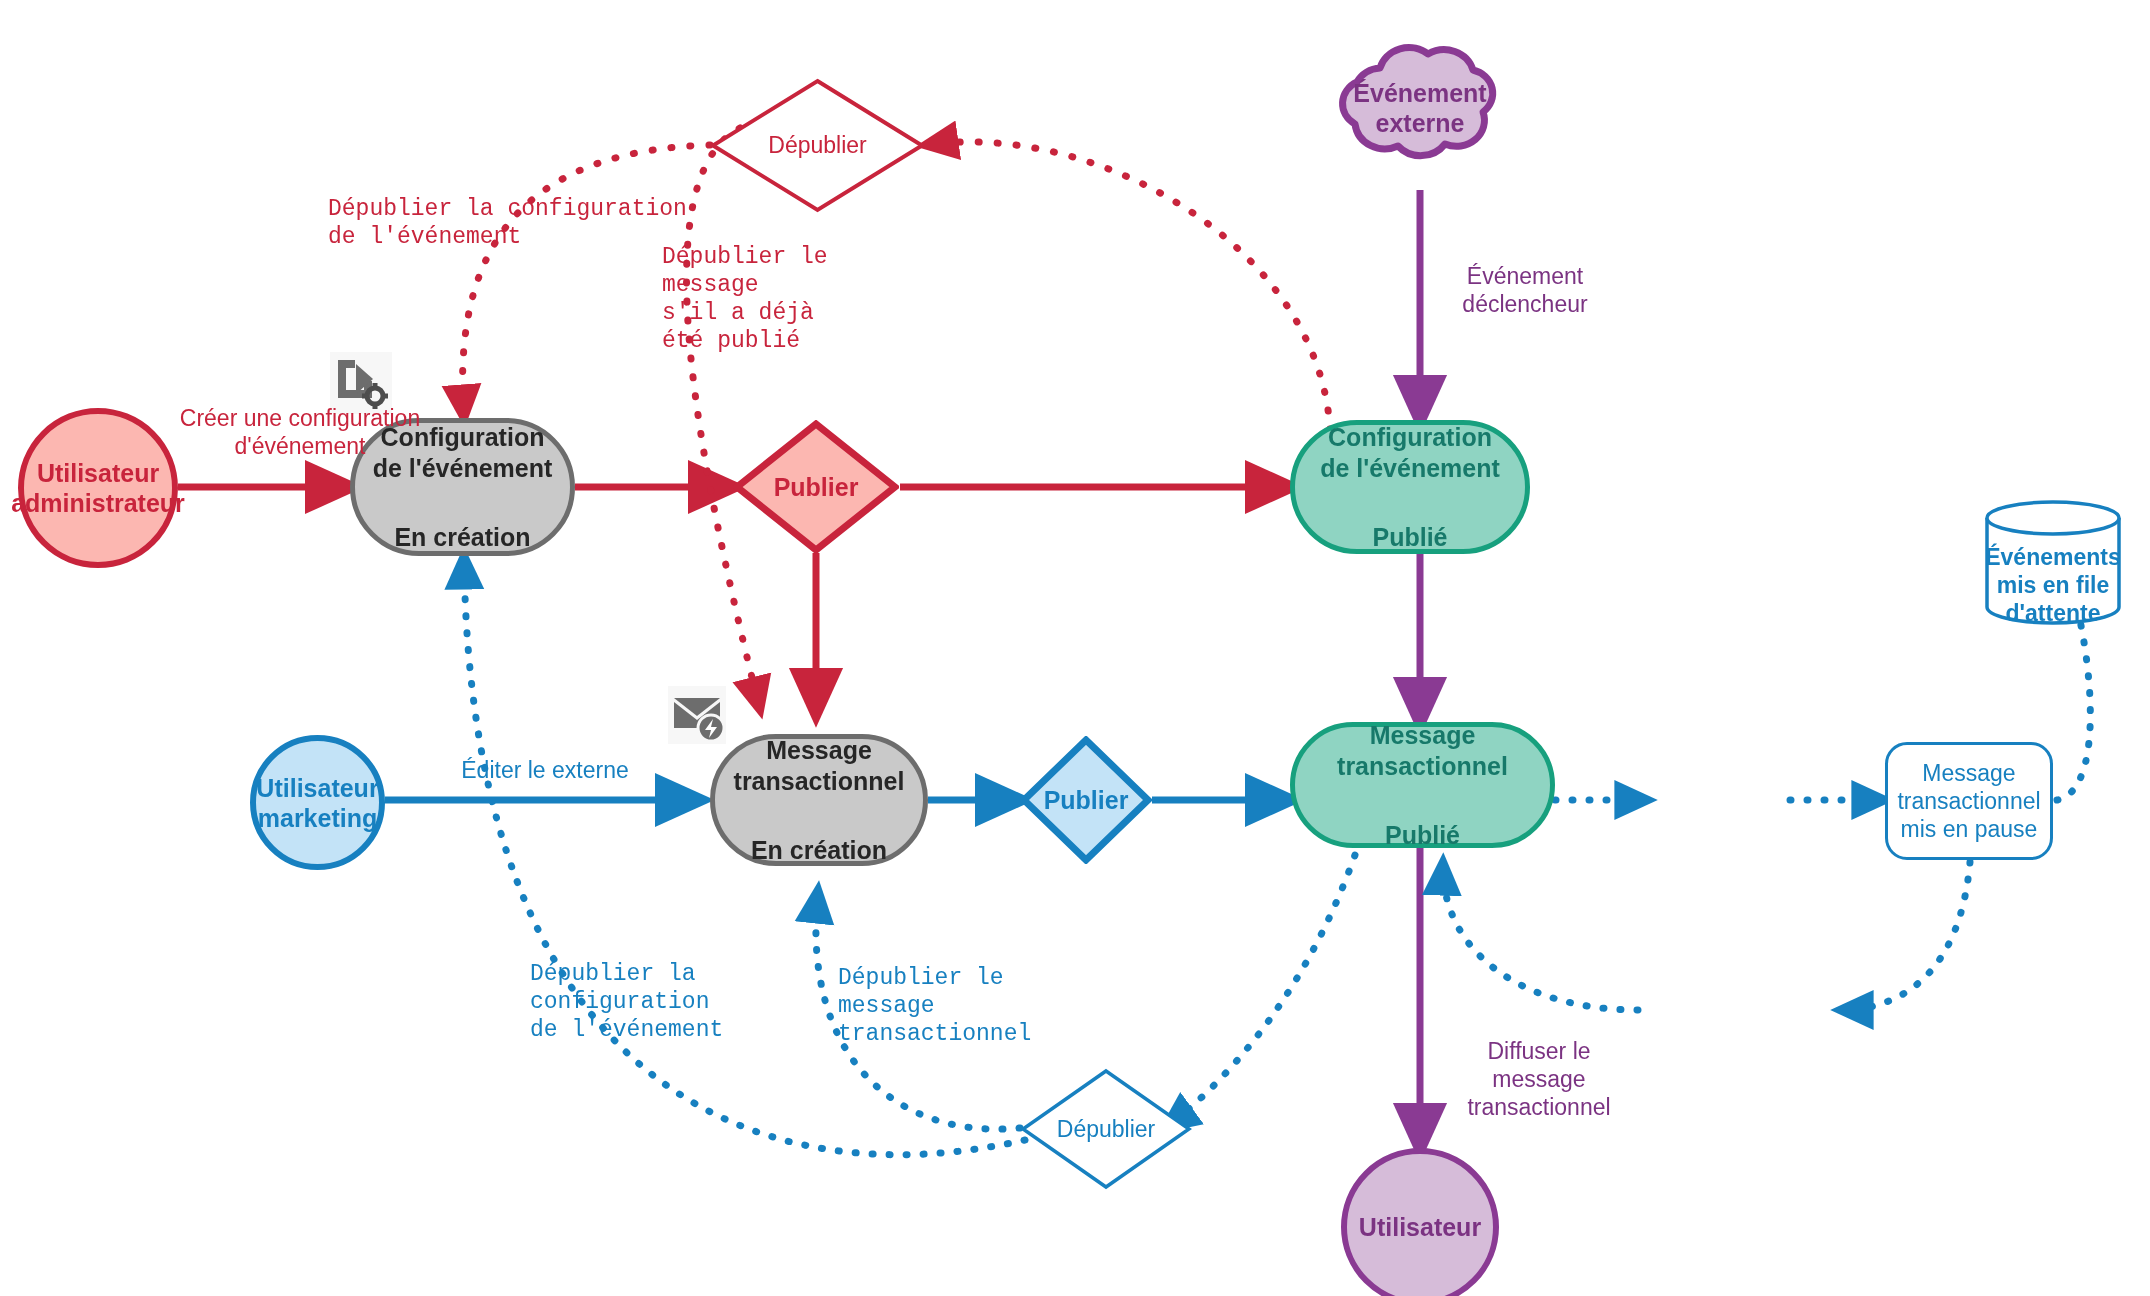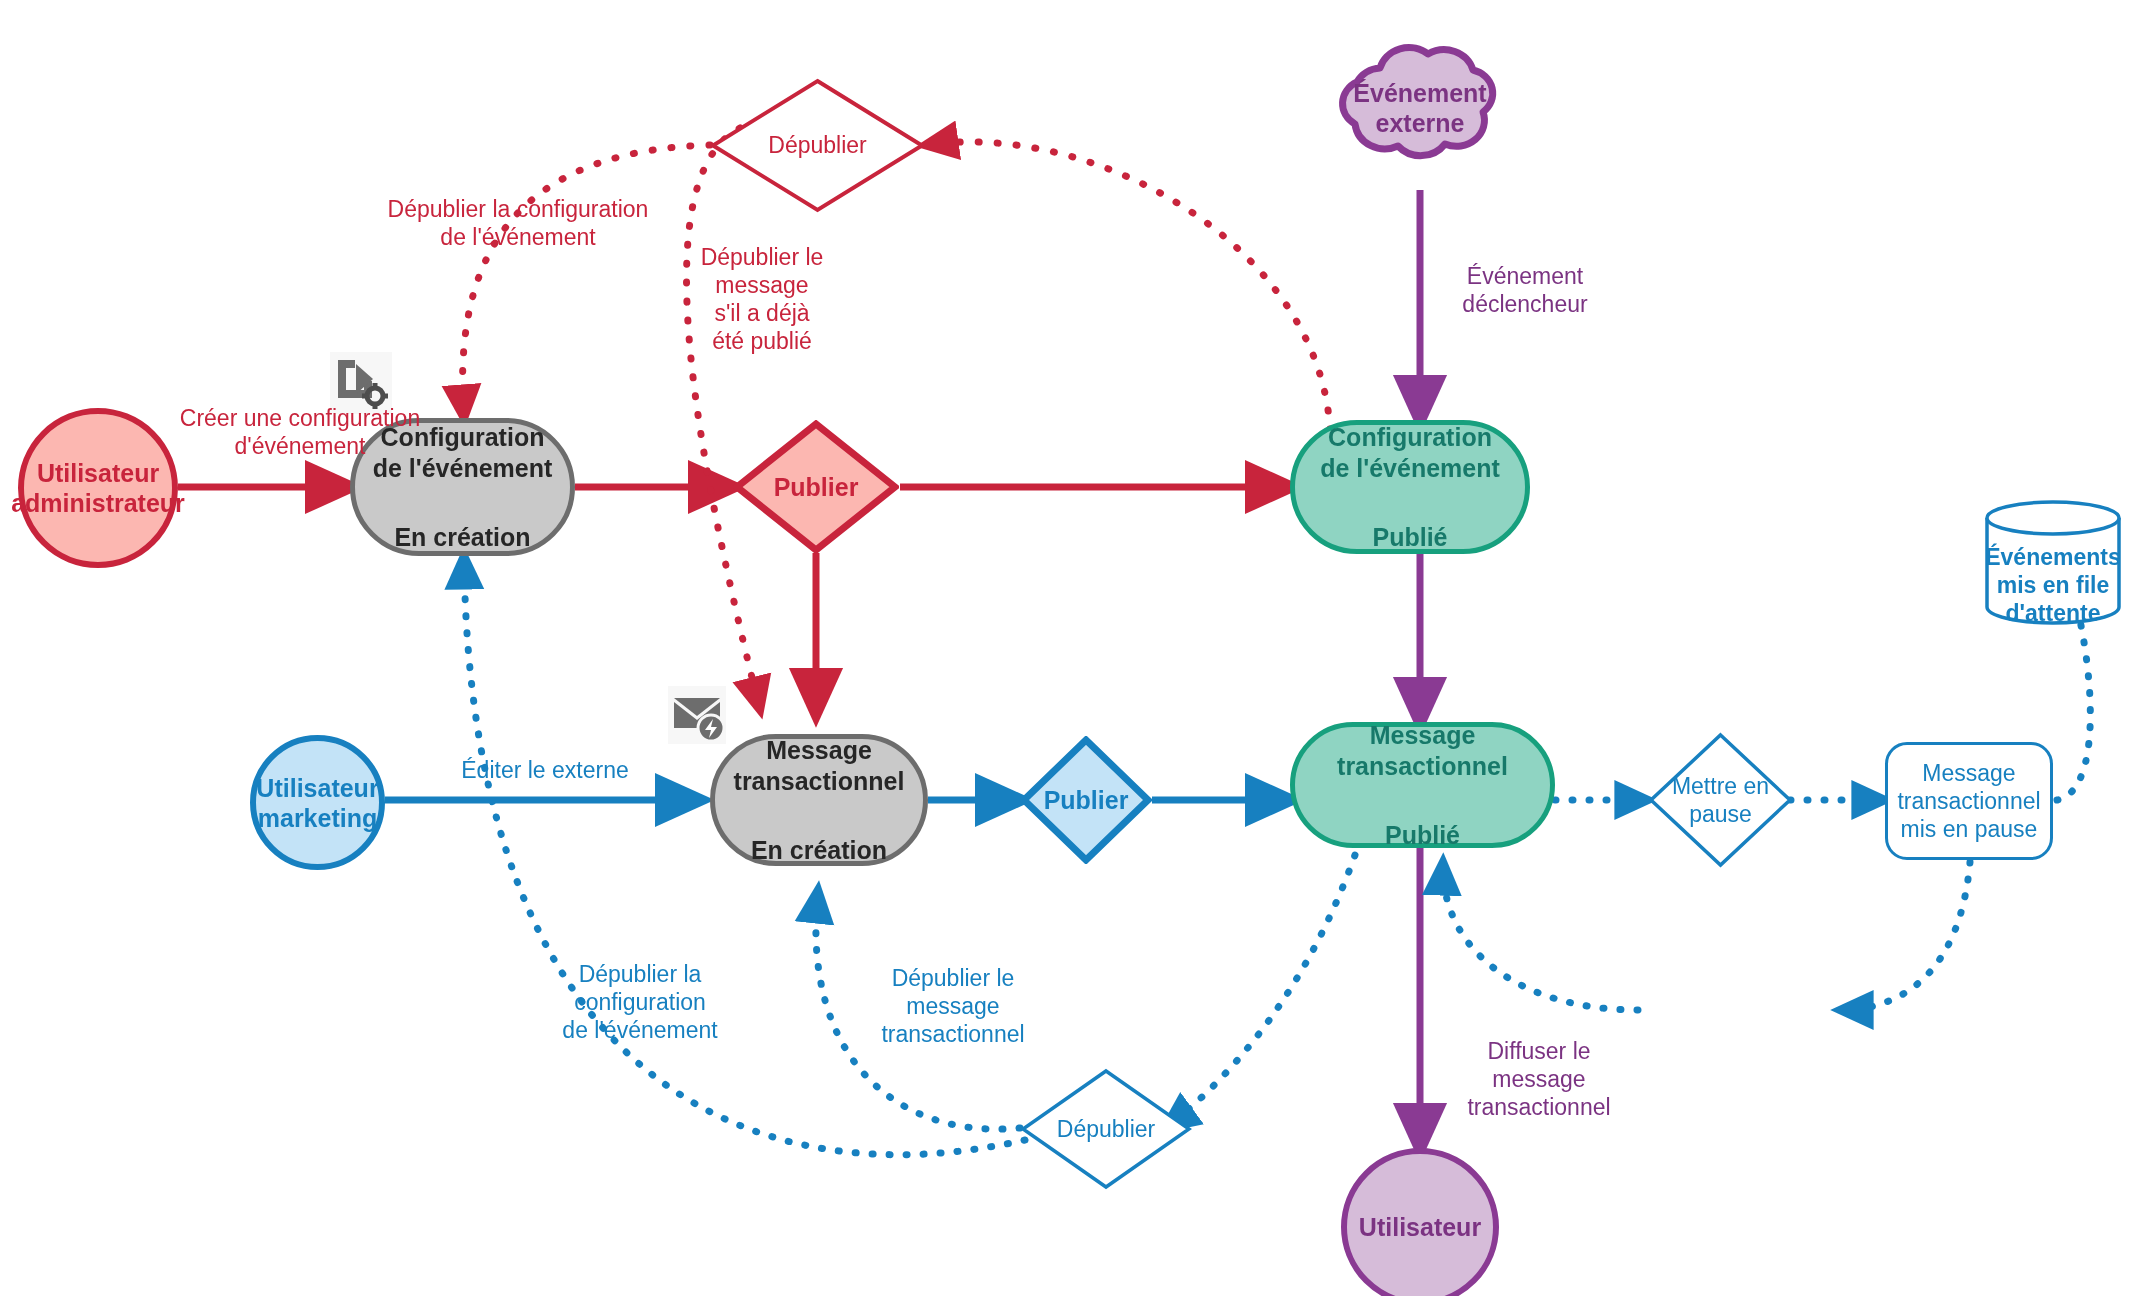--- a/index.html
+++ b/index.html
@@ -31,21 +31,21 @@
   .d-red-fill .dlabel{color:#c8243c;font-weight:bold;font-size:25px;}
   .d-red-open .dlabel{color:#c8243c;font-weight:normal;font-size:23px;}
   .d-blue-fill .dlabel{color:#1780c0;font-weight:bold;font-size:25px;}
   .d-blue-open .dlabel{color:#1780c0;font-weight:normal;font-size:23px;line-height:28px;}
 
   
   .elabel{position:absolute;font-size:23px;line-height:28px;white-space:pre-line;}
   .el-red{color:#c8243c;}
   .el-blue{color:#1780c0;}
   .el-purple{color:#7b3382;}
-  .ta-left{text-align:center;}
+  .ta-left{text-align:left;font-family:Liberation Mono, monospace;}
   .ta-center{text-align:center;}
 
   
   .cloud{position:absolute;}
   .cloud .clabel{position:absolute;left:0;top:0;width:100%;height:100%;display:flex;
       align-items:center;justify-content:center;text-align:center;color:#7b3382;
       font-weight:bold;font-size:25px;line-height:30px;z-index:2;}
   .cyl{position:absolute;}
   .cyl .cyllabel{position:absolute;left:0;top:0;width:100%;height:100%;display:flex;
       align-items:center;justify-content:center;text-align:center;color:#1780c0;
@@ -202,27 +202,20 @@
     </svg>
     <span class="dlabel">Publier</span>
   </div>
 
   <div class="node stadium state-green" style="left:1290px;top:722px;width:265px;height:126px;">
     <span style="white-space:pre-line;">Message
 transactionnel</span>
     <span class="state-sub">Publié</span>
   </div>
 
-  <div class="diamond d-blue-open" style="left:1648px;top:732px;width:145px;height:136px;">
-    <svg class="dshape" viewBox="0 0 145 136" preserveAspectRatio="none">
-      <polygon points="72.5,3 142,68 72.5,133 3,68" fill="#ffffff" stroke="#1780c0" stroke-width="3.5"></polygon>
-    </svg>
-    <span class="dlabel" style="white-space:pre-line;">Mettre en
-pause</span>
-  </div>
 
   <div class="node state-blue-outline" style="left:1885px;top:742px;width:168px;height:118px;">
     <span style="white-space:pre-line;">Message
 transactionnel
 mis en pause</span>
   </div>
 
   <div class="cyl" style="left:1983px;top:500px;width:140px;height:125px;">
     <svg width="140" height="125" viewBox="0 0 140 125">
       <path d="M4,18 v89 a66,16 0 0 0 132,0 v-89" fill="#ffffff" stroke="#1780c0" stroke-width="3.5"></path>

